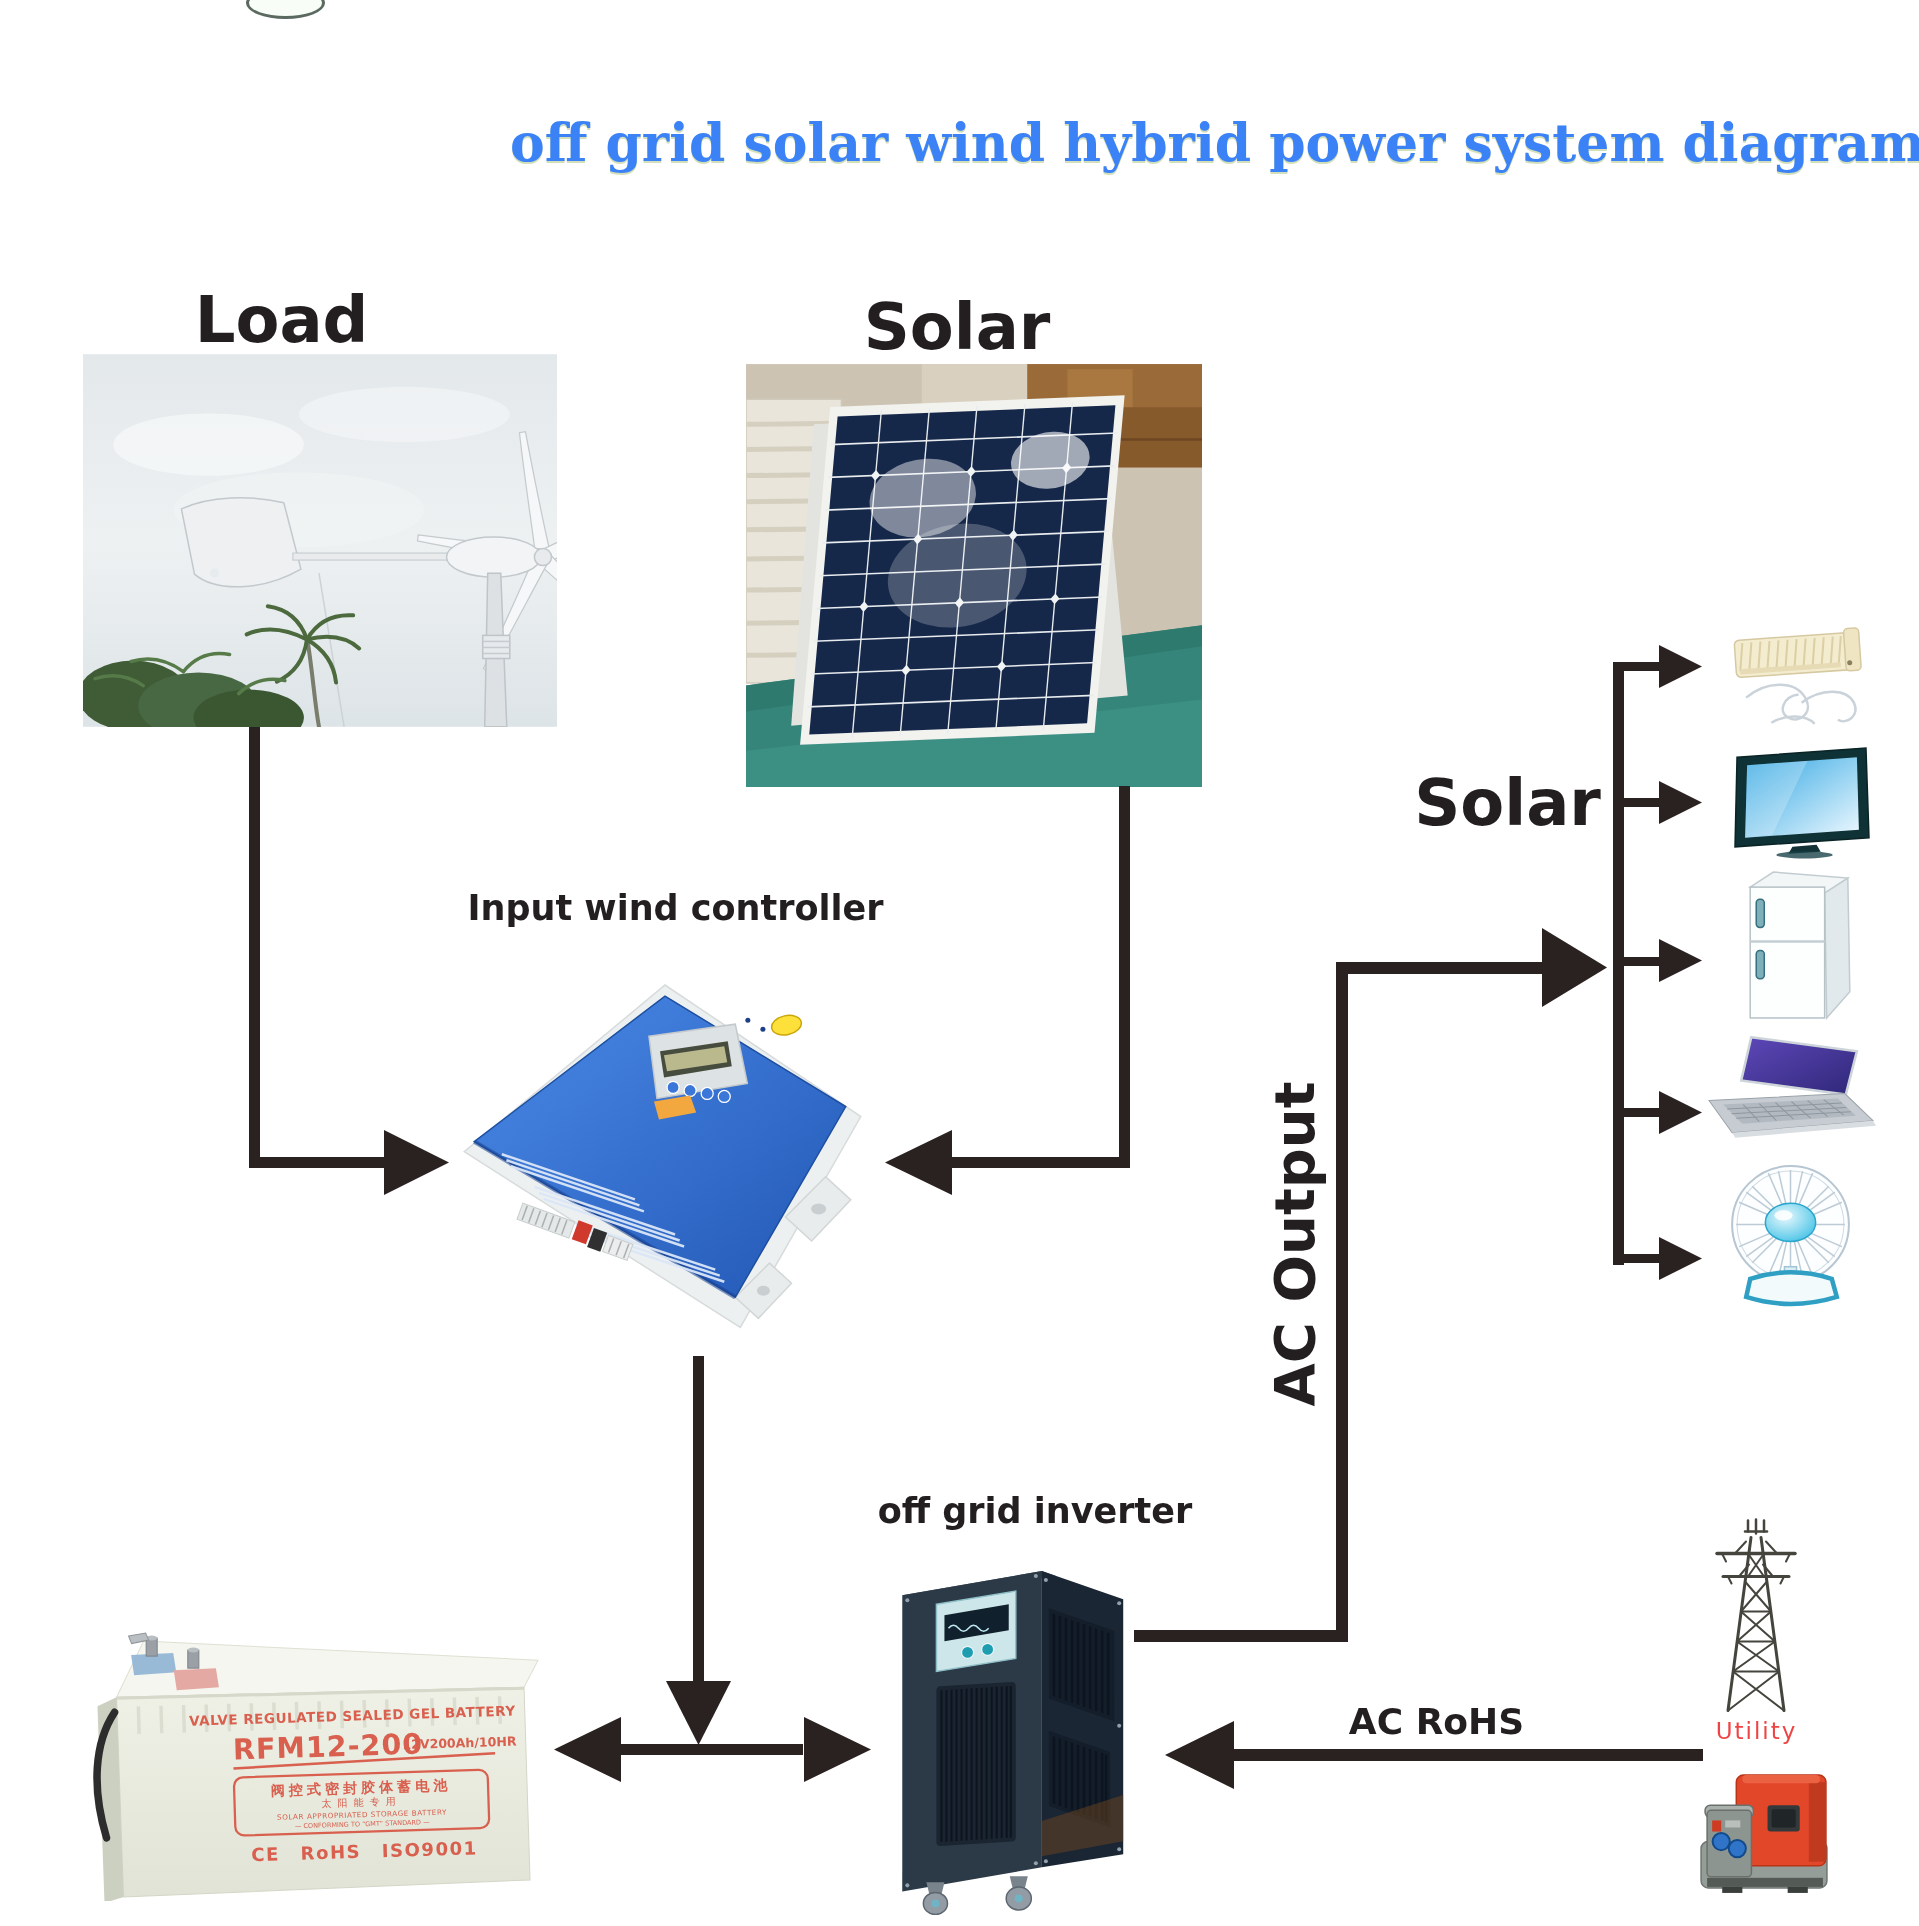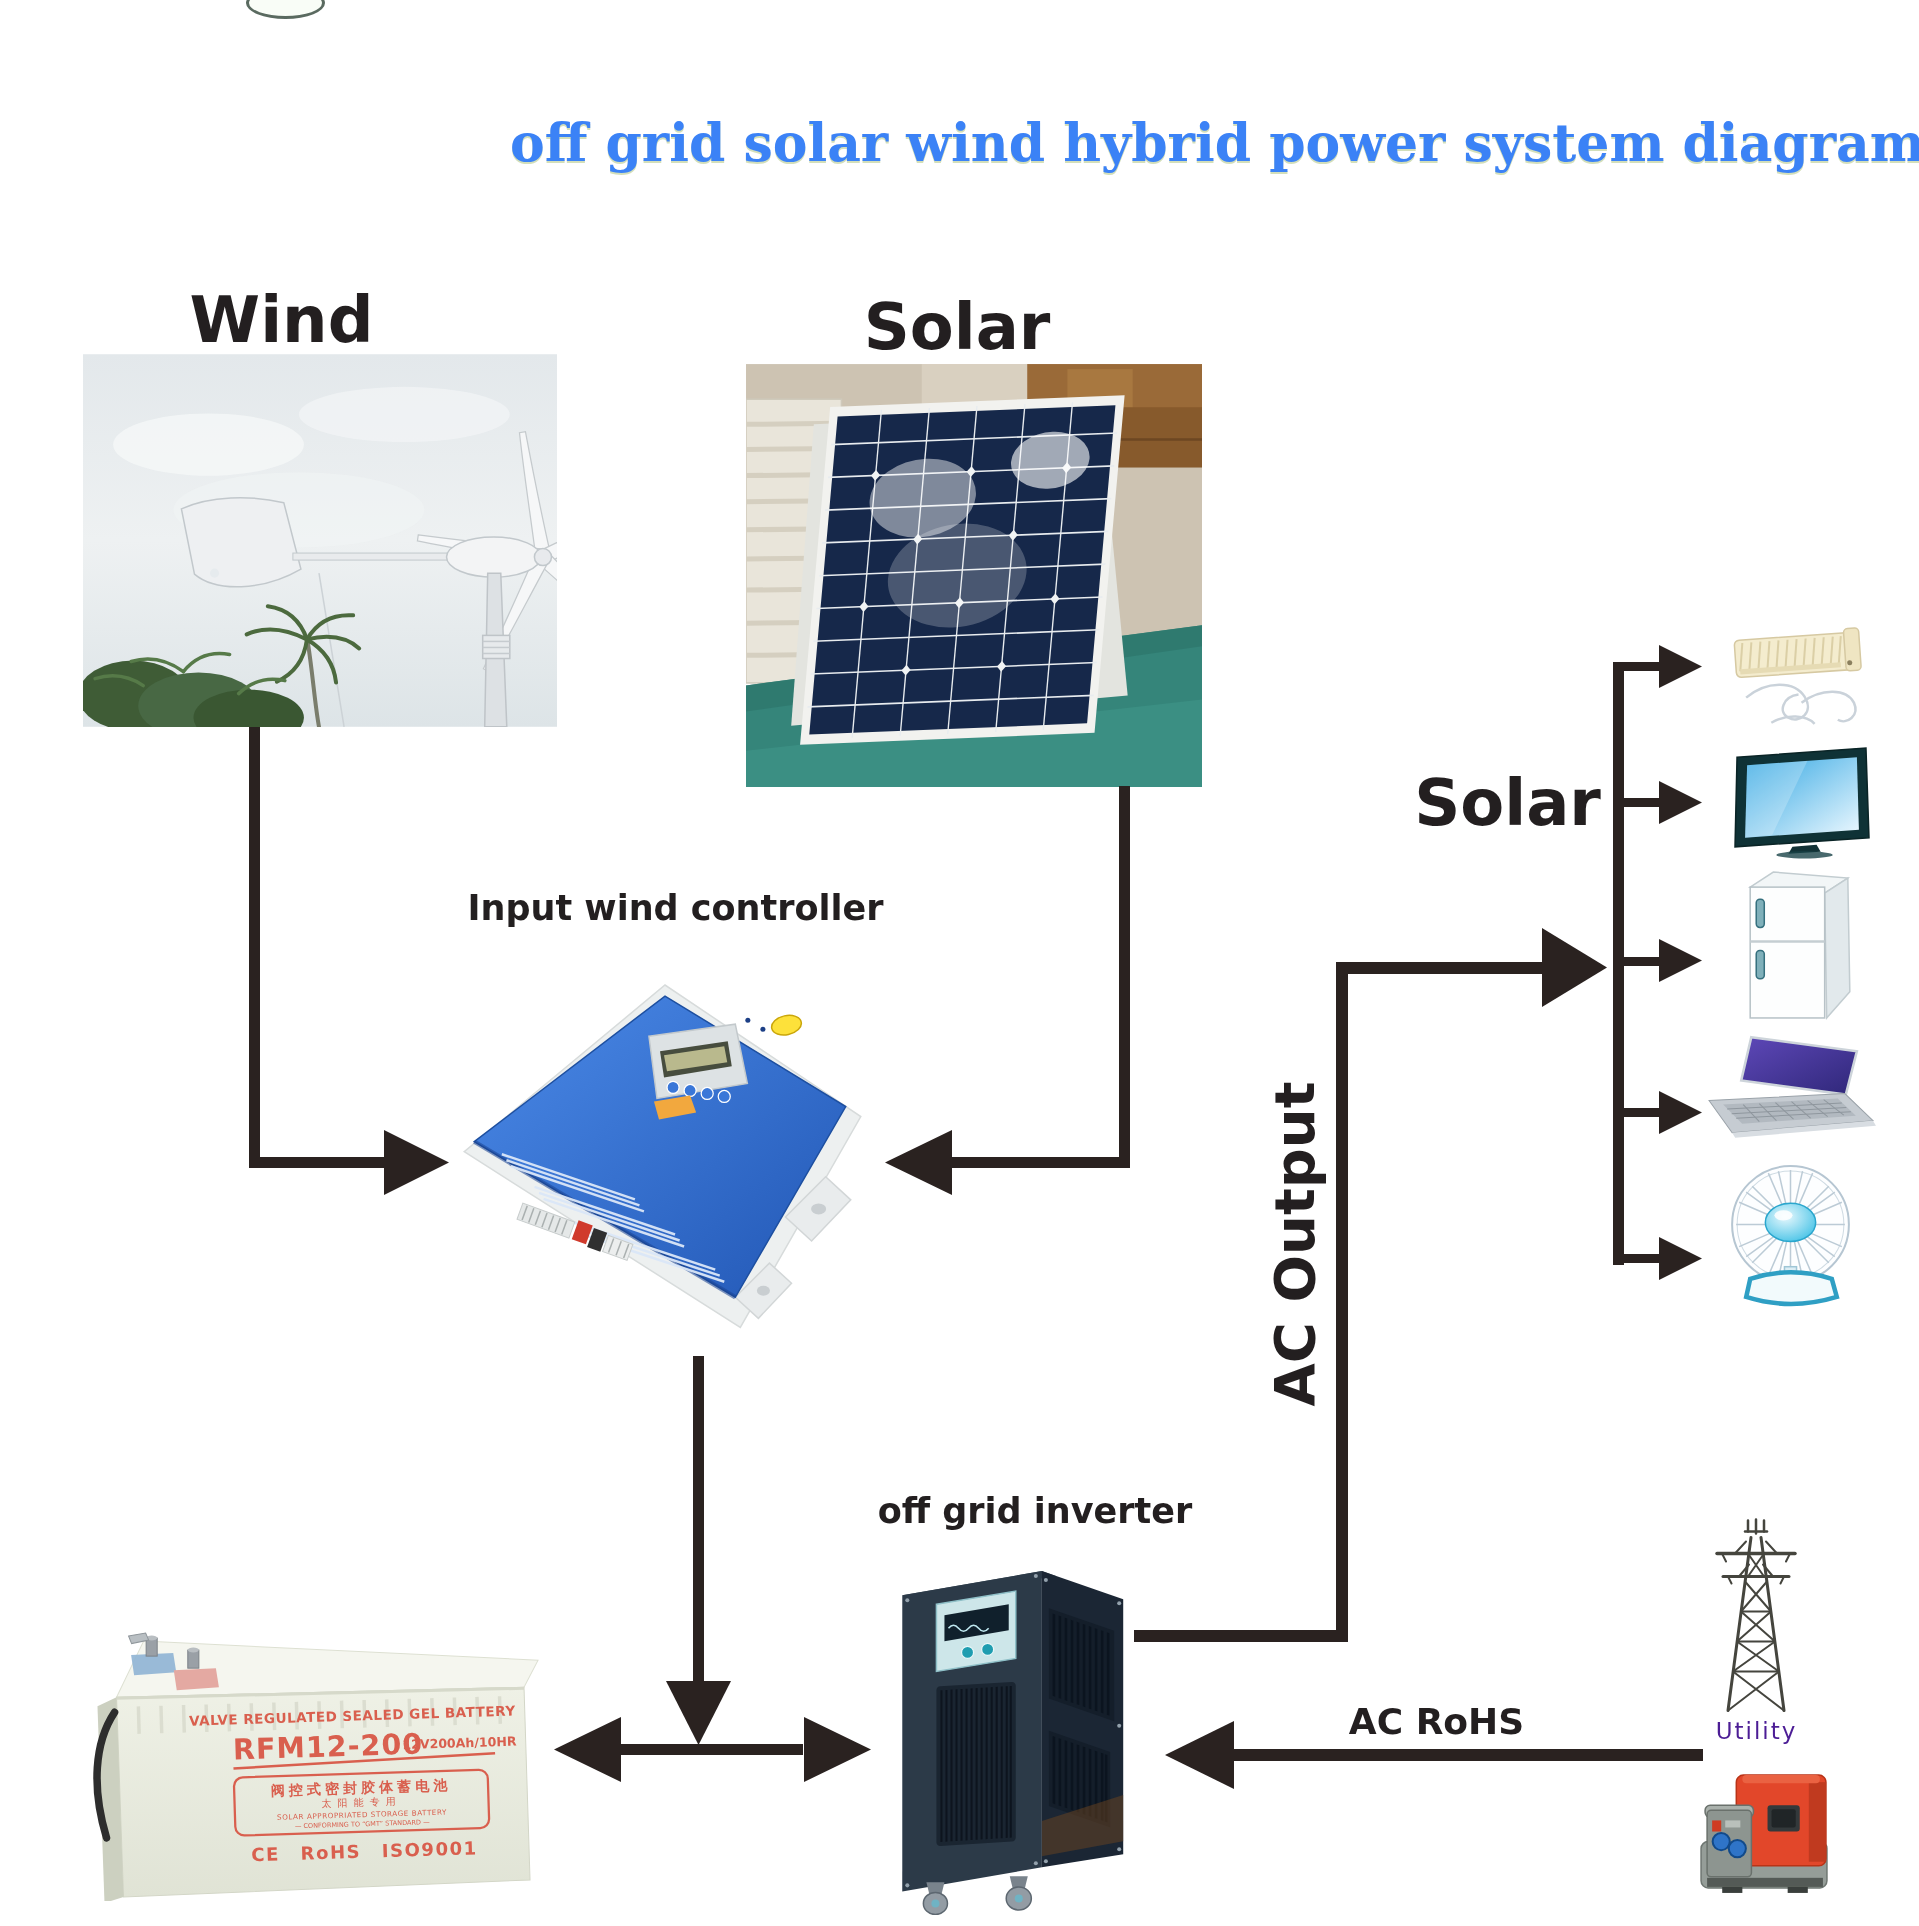--- a/index.html
+++ b/index.html
@@ -7,40 +7,40 @@
           font-family:"DejaVu Sans", "Liberation Sans", sans-serif;}
   .abs{position:absolute;}
   
   .title{font-family:"DejaVu Serif","Liberation Serif",serif;font-weight:bold;
          color:#3b82f6;font-size:52px;text-align:center;white-space:nowrap;
          text-shadow:0 2px 0 rgba(110,150,25,.30);}
   .biglabel{font-weight:bold;color:#231f20;font-size:64px;text-align:center;white-space:nowrap;line-height:1.05;}
   .midlabel{font-weight:bold;color:#231f20;font-size:35px;text-align:center;white-space:nowrap;line-height:1.1;}
   .acout{font-weight:bold;color:#231f20;font-size:56px;text-align:center;white-space:nowrap;transform:rotate(-90deg);}
   .acin{font-weight:bold;color:#231f20;font-size:36px;text-align:center;white-space:nowrap;}
-  .graylabel{color:#4c1d95;text-align:center;white-space:nowrap;}
+  .graylabel{color:#ef4444;text-align:center;white-space:nowrap;}
   
   .ln{background:#2a2220;}
   .ah{background:#2a2220;}
   .ah.r{clip-path:polygon(0 0,100% 50%,0 100%);}
   .ah.l{clip-path:polygon(100% 0,0 50%,100% 100%);}
   .ah.d{clip-path:polygon(0 0,100% 0,50% 100%);}
   
   .logofrag{border:3.5px solid #5a6a60;background:#f9fdf7;border-radius:50%;}
 </style>
 </head>
 <body>
 
 <div class="canvas">
 
   <div class="abs logofrag" style="left:246px;top:-13px;width:73px;height:26px;"></div>
 
   <div class="abs title" style="left:510px;top:112px;width:1306px;height:70px;">off grid solar wind hybrid power system diagram</div>
 
-  <div class="abs biglabel" style="left:181px;top:287px;width:201px;height:73px;">Wind</div>
+  <div class="abs biglabel" style="left:181px;top:287px;width:201px;height:73px;">Load</div>
 
   <svg class="abs" style="left:83px;top:354px;" width="474" height="373" viewBox="0 0 944 742">
     <defs>
       <linearGradient id="sky" x1="0" y1="0" x2="0" y2="1">
         <stop offset="0" stop-color="#e3e8eb"></stop>
           <stop offset="0.5" stop-color="#eef1f2"></stop>
           <stop offset="1" stop-color="#dde4e7"></stop>
       </linearGradient>
     </defs>
     <rect width="944" height="742" fill="url(#sky)"></rect>

